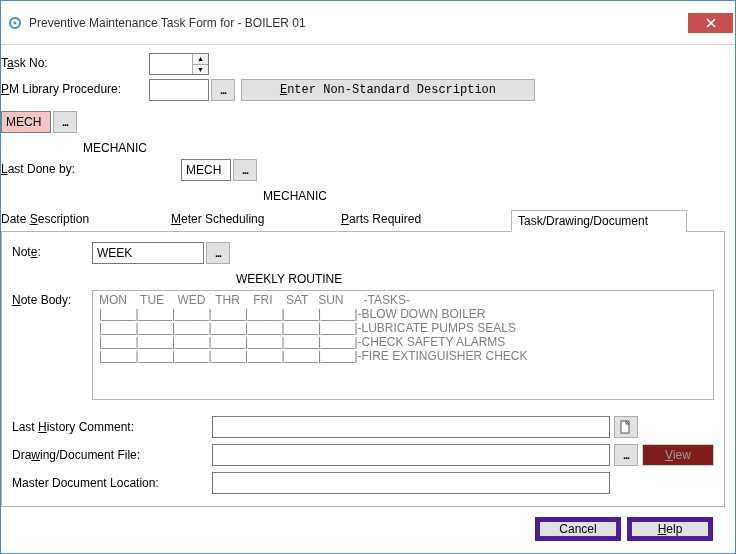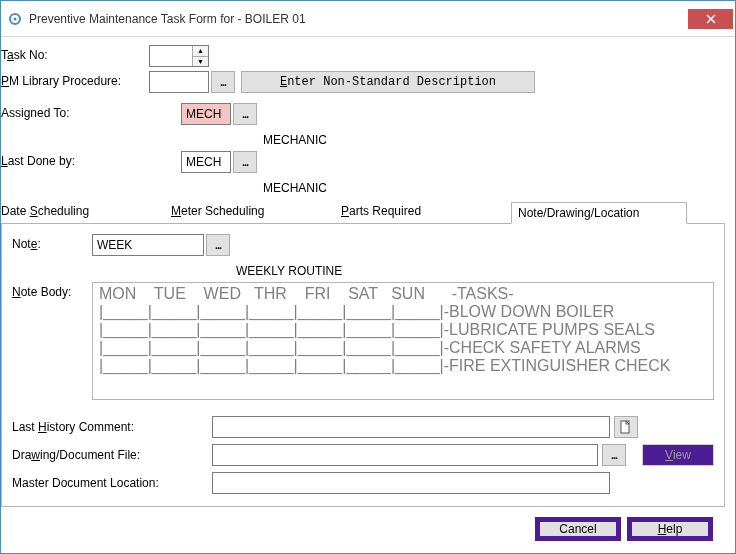--- a/index.html
+++ b/index.html
@@ -13,21 +13,21 @@
   .window {
     width: 736px;
     height: 554px;
     background: #fff;
     border: 1px solid #4a8bc2;
     position: relative;
     display: flex;
     flex-direction: column;
   }
   .titlebar {
-    height: 36px;
+    height: 44px;
     background: #fff;
     display: flex;
     align-items: center;
     padding: 0 2px 0 6px;
     border-bottom: 1px solid #d9d9d9;
     justify-content: center;
   }
   .titlebar-icon {
     width: 16px; height: 16px; margin-right: 6px;
     display: inline-flex; align-items: center; justify-content: center;
@@ -142,44 +142,44 @@
     padding: 10px 10px 6px 10px;
     display: flex;
     flex-direction: column;
   }
   .panel-row { display: flex; align-items: flex-start; margin-bottom: 4px; }
   .panel-label { width: 80px; padding-top: 3px; }
   .note-body {
     border: 1px solid #b5b5b5;
     flex: 1;
     font-family: inherit;
-    font-size: 16px;
+    font-size: 12px;
     color: #808080;
     padding: 2px 6px;
     white-space: pre;
     overflow-y: scroll;
     margin-bottom: 12px;
   }
   .bottom-fields .panel-row { align-items: center; margin-bottom: 6px; }
   .blabel { width: 200px; }
   .icon-btn {
     width: 24px; height: 22px;
     border: 1px solid #adadad;
     background: #e1e1e1;
     display: inline-flex; align-items: center; justify-content: center;
     cursor: pointer;
     margin-left: 4px;
   }
   .disabled-btn {
     height: 22px; width: 72px;
     border: 1px solid #d0d0d0;
-    background: #4c1d95;
+    background: #7f1d1d;
     color: #9b9b9b;
     display: inline-flex; align-items: center; justify-content: center;
-    margin-left: 16px;
+    margin-left: 4px;
   }
   .footer {
     display: flex;
     justify-content: flex-end;
     padding: 10px 12px 12px 0;
     gap: 6px;
   }
   .btn {
     width: 86px; height: 24px;
     border: 5px solid #4c1d95;
@@ -231,48 +231,47 @@
       </div>
       <input class="txt" style="width: 60px;" value="">
       <div class="browse-btn">...</div>
       <div class="wide-btn" style="margin-left:6px; width:294px">
         <span><span></span><span class="underline">E</span><span>nter Non-Standard Description</span></span>
       </div>
     </div>
 
 
     <div class="row" style="margin-top:6px">
-      <div class="row-label2">Assigned To:</div>
       <input class="txt pink" style="width: 50px;" value="MECH">
       <div class="browse-btn">...</div>
       <div class="read-text">MECHANIC</div>
     </div>
 
     <div class="row">
       <div class="row-label2">
         <span></span><span class="underline">L</span><span>ast Done by:</span>
       </div>
       <input class="txt" style="width: 50px;" value="MECH">
       <div class="browse-btn">...</div>
       <div class="read-text">MECHANIC</div>
     </div>
 
     <div class="tabs-wrap">
       <div class="tab-strip">
         <div class="tab">
-          <span>Date </span><span class="underline">S</span><span>cheduling</span>
+          <span>Date </span><span class="underline">S</span><span>escription</span>
         </div>
         <div class="tab">
           <span class="underline">M</span><span>eter Scheduling</span>
         </div>
         <div class="tab">
           <span class="underline">P</span><span>arts Required</span>
         </div>
         <div class="tab active">
-          <span>Note/Drawing/Location</span>
+          <span>Task/Drawing/Document</span>
         </div>
       </div>
       <div class="tab-panel">
 
         <div class="panel-row">
           <div class="panel-label">
             <span>Not</span><span class="underline">e</span><span>:</span>
           </div>
           <input class="txt" style="width: 112px;" value="WEEK">
           <div class="browse-btn">...</div>

